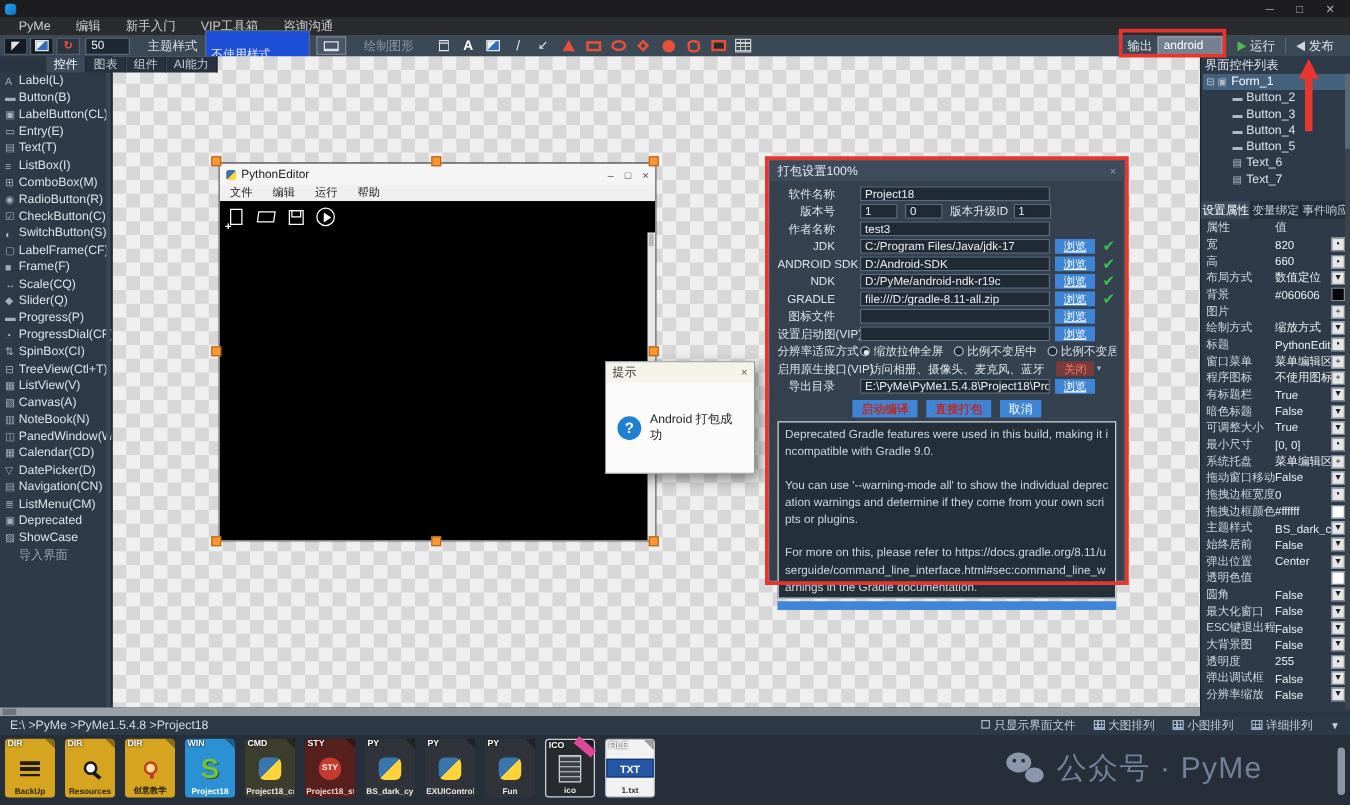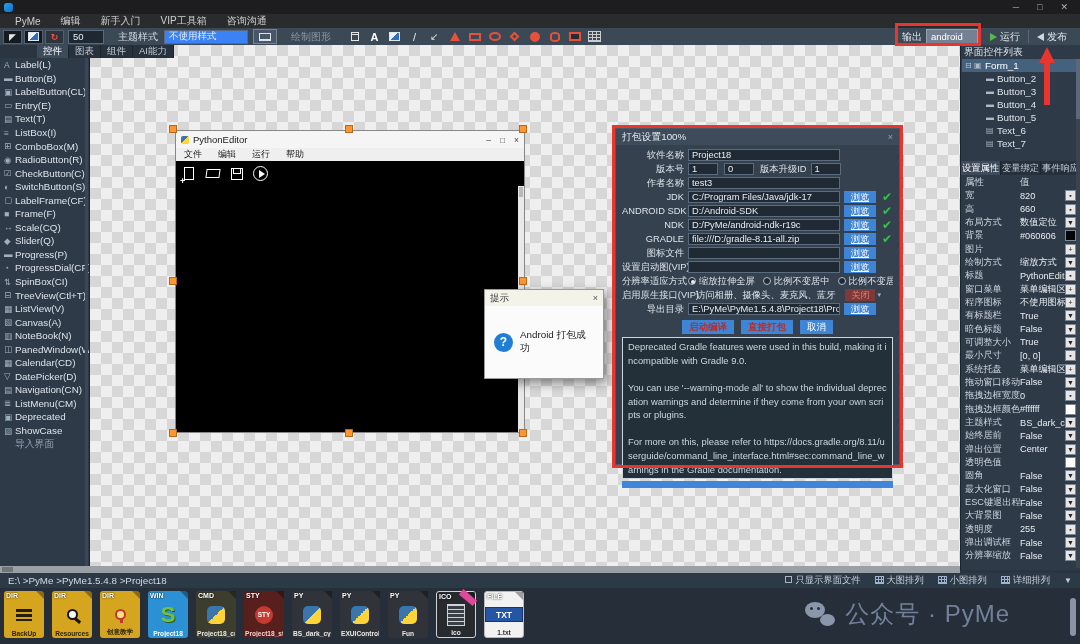--- a/index.html
+++ b/index.html
@@ -15,21 +15,21 @@
   .menubar{position:absolute;left:0;top:14px;width:1080px;height:14px;background:#2a2b2d;display:flex;align-items:center;gap:2px;padding:0 6px;font-size:10px;color:#cfcfcf;}
   .mi{padding:0 9px;}
 
   
   .toolbar{position:absolute;left:0;top:28px;width:1080px;height:17px;background:#3b4856;display:flex;align-items:center;padding:0 3px;font-size:10px;}
   .tb-btn{height:14px;min-width:19px;background:#141a22;border:1px solid #555f6b;display:flex;align-items:center;justify-content:center;margin-right:2px;color:#e4e4e4;font-size:9px;}
   .tb-btn.lit{background:#2c343f;color:#ff5040;font-weight:bold;}
   .tb-spin{height:14px;width:36px;background:#1e2833;border:1px solid #5a6a7c;color:#e8edf2;display:flex;align-items:center;padding:0 4px;margin-left:2px;font-size:9.5px;}
   .tb-label{margin-left:14px;color:#d6dde6;}
   .tb-label.dim{color:#8b97a6;}
-  .tb-combo{height:14px;width:84px;background:#3b82f6;border:1px solid #5a6a7c;color:#e8edf2;display:flex;align-items:flex-end;padding:0 4px;margin-left:6px;font-size:9.5px;}
+  .tb-combo{height:14px;width:84px;background:#1d4ed8;border:1px solid #5a6a7c;color:#e8edf2;display:flex;align-items:flex-start;padding:12px 4px;margin-left:6px;font-size:9.5px;}
   .tb-mon{height:15px;width:24px;background:#49566a;border:1px solid #79828e;display:flex;align-items:center;justify-content:center;margin-left:5px;}
   .tb-mon i{display:block;width:12px;height:8px;border:1px solid #dde3ea;border-bottom-width:2px;}
   .dstrip{display:flex;align-items:center;gap:5px;margin-left:16px;}
   .di{width:15px;height:14px;display:flex;align-items:center;justify-content:center;}
   .di i{display:block;}
   .di-trash i{width:8px;height:9px;border:1px solid #e6e6e6;border-top:3px double #e6e6e6;}
   .di-A{color:#fff;font-weight:bold;font-size:11px;}
   .di-img i{width:11px;height:9px;background:linear-gradient(135deg,#eaf2ff 45%,#2f6fbd 45%);border:1px solid #dfe6ee;}
   .di-line{color:#e6e6e6;font-size:11px;}
   .di-arrow{color:#e6e6e6;font-size:10px;}
@@ -92,21 +92,21 @@
   .dlg-msg{font-size:9.8px;color:#1c1c1c;}
   .dlg-foot{height:24px;background:#f0f0f0;border-top:1px solid #ddd;display:flex;align-items:center;justify-content:flex-end;padding:0 8px;}
   .dlg-ok{width:46px;height:16px;background:#fdfdfd;border:1px solid #3c7fb8;outline:1px solid #555;display:flex;align-items:center;justify-content:center;font-size:9.5px;color:#111;}
 
   
   .pkpanel{position:absolute;left:615px;top:128px;width:285px;height:337px;background:#35414f;border:1px solid #4a5868;z-index:5;display:flex;flex-direction:column;}
   .pk-head{height:16px;background:#3e4b5b;display:flex;align-items:center;padding:0 6px;font-size:9.8px;color:#e2e8ef;flex:0 0 auto;}
   .pk-x{margin-left:auto;color:#93a0b0;font-size:9px;}
   .pk-body{flex:1;padding:4px 6px 4px 6px;display:flex;flex-direction:column;}
   .pk-row{display:flex;align-items:center;height:12.5px;margin-bottom:1.5px;overflow:hidden;flex:0 0 auto;}
-  .pk-label{width:66px;flex:0 0 auto;text-align:right;padding-right:4px;font-size:9.3px;color:#dce3ea;white-space:nowrap;}
+  .pk-label{width:66px;flex:0 0 auto;text-align:right;padding-right:20px;font-size:9.3px;color:#dce3ea;white-space:nowrap;}
   .pk-input{height:12px;background:#202a35;border:1px solid #5a6b7e;color:#e8edf2;font-size:9.3px;display:flex;align-items:center;padding:0 3px;white-space:nowrap;overflow:hidden;}
   .pk-input.main{width:152px;}
   .pk-input.small{width:30px;margin-right:6px;}
   .pk-browse{width:32px;height:12px;background:#3f85d6;color:#fff;font-size:9px;display:flex;align-items:center;justify-content:center;margin-left:4px;flex:0 0 auto;text-decoration:underline;}
   .pk-check{color:#35c24a;font-size:12px;font-weight:bold;margin-left:6px;line-height:1;}
   .pk-midlabel{font-size:9.3px;color:#dce3ea;margin-right:4px;white-space:nowrap;}
   .pk-radio{display:flex;align-items:center;gap:3px;margin-right:8px;font-size:9.3px;color:#dce3ea;white-space:nowrap;}
   .pk-radio .rb{width:8px;height:8px;border-radius:50%;border:1px solid #aebcc9;background:#1f2933;flex:0 0 auto;position:relative;}
   .pk-radio.sel .rb::after{content:"";position:absolute;left:2px;top:2px;width:4px;height:4px;border-radius:50%;background:#e8eef4;}
   .pk-native-desc{font-size:9.3px;color:#dce3ea;white-space:nowrap;margin-left:8px;}

